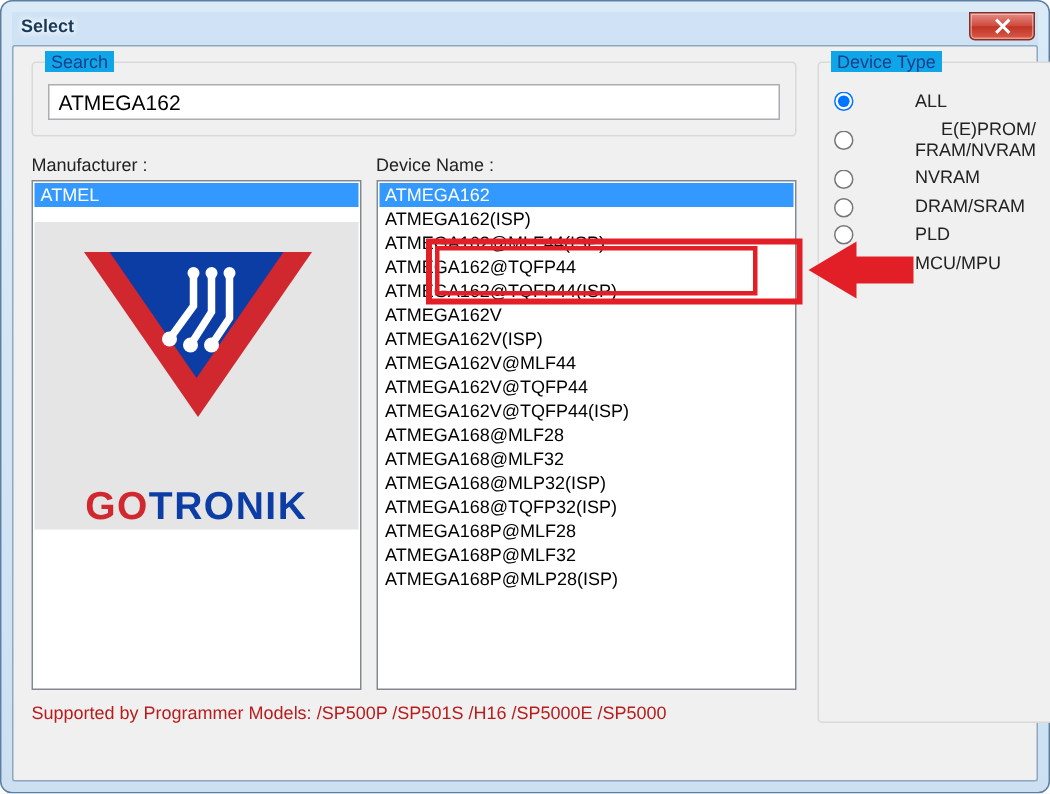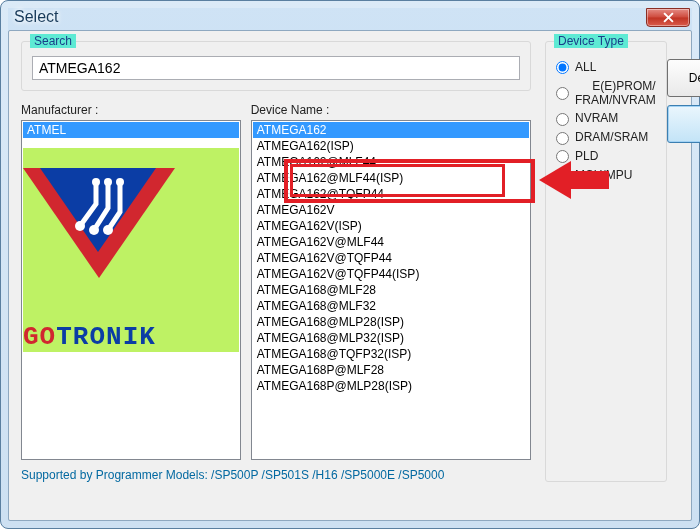--- a/index.html
+++ b/index.html
@@ -11,40 +11,40 @@
     position:relative; width:700px; height:529px;
     background:linear-gradient(#cfe3f5,#bcd6ee);
     border:1px solid #5a7fa0; border-radius:8px;
     box-shadow:inset 0 0 0 7px rgba(255,255,255,.25);
     padding:7px;
   }
   .titlebar {
     display:flex; align-items:center; justify-content:space-between;
     height:22px; padding:0 2px 4px 6px;
   }
-  .titlebar .title { color:#183a5a; font-size:16px; text-shadow:0 0 6px #fff,0 0 4px #fff; }
+  .titlebar .title { color:#183a5a; font-size:12px; text-shadow:0 0 6px #fff,0 0 4px #fff;font-weight:bold; }
   .close-btn {
     width:44px; height:19px; border-radius:0 0 4px 4px;
     background:linear-gradient(#e48b84,#cf4b3e 48%,#c03324 52%,#da5b4b);
     border:1px solid #8a2e24; box-shadow:0 0 0 1px rgba(255,255,255,.4) inset;
     display:flex; align-items:center; justify-content:center; color:#fff;
   }
   .close-btn svg { width:11px; height:11px; }
 
   .client {
     position:relative; background:#f0f0f0; border:1px solid #8ea8c0;
     width:100%; height:calc(100% - 22px); border-radius:2px; padding:10px 12px 4px;
   }
 
   .groupbox {
     border:1px solid #d9d9d9; border-radius:3px; position:relative;
     background:#f0f0f0;
   }
   .groupbox > .legend {
-    position:absolute; top:-8px; left:8px; background:#5eead4;
+    position:absolute; top:-8px; left:8px; background:#0ea5e9;
     padding:0 4px; color:#1a3e88; font-size:12px;
   }
 
   .search-group { padding:14px 10px 10px; }
   .search-input {
     width:100%; height:24px; padding:2px 6px; font-size:14px;
     border:1px solid #abadb3; background:#fff; outline:none;
   }
 
   .col-left { width:510px; }
@@ -66,24 +66,23 @@
   .listbox .item {
     padding:1px 4px; font-size:12px; white-space:nowrap; overflow:hidden;
   }
   .listbox .item.selected { background:#3399ff; color:#fff; }
 
   
   .mfr-wrap .listbox .item.selected { display:block; }
 
   
   .logo-holder {
-    margin-top:10px; background:#bef264; display:flex; flex-direction:column;
-    justify-content:center; user-select:none;
+    margin-top:10px; background:#e5e5e5; display:flex; flex-direction:column;
+    align-items:center; justify-content:center; user-select:none;
     padding-top:20px;
-    font-family:Liberation Mono, monospace;
   }
   .logo-emblem { position:relative; width:150px; height:150px; }
   .triangle {
     width:0; height:0; margin:0 auto;
     border-left:76px solid transparent;
     border-right:76px solid transparent;
     border-top:110px solid #d1272f;
   }
   .tri-inner {
     position:absolute; top:0; left:50%; transform:translateX(-50%);
@@ -94,21 +93,21 @@
   }
   .pcb-stroke { position:absolute; top:8px; left:50%; transform:translateX(-50%); }
   .logo-text { font-size:26px; font-weight:bold; letter-spacing:1px; margin-top:4px; }
   .logo-text .go { color:#d1272f; }
   .logo-text .tr { color:#0b3da5; }
 
   
   .dtype-group { padding:14px 10px 10px; }
   .radio-row { display:flex; align-items:center; gap:6px; margin:5px 0; color:#222; }
   .radio-row input { margin:0; }
-  .radio-row label { line-height:1.15; }
+  .radio-row label { line-height:1.15;margin-left:35px; }
   .two-line { line-height:1.1;text-align:right; }
 
   .btn {
     width:88px; height:38px; margin:4px auto; display:block;
     border:1px solid #707070; border-radius:3px;
     background:linear-gradient(#fdfdfd,#e9e9e9); font-size:12px;
     cursor:pointer;
   }
   .btn.default {
     border-color:#3c7fb1;
@@ -121,21 +120,21 @@
   .atmel-logo {
     margin-top:20px; font-family: Georgia, 'Times New Roman', serif;
     font-size:28px; font-weight:bold; letter-spacing:-1px; font-style:italic;
     text-align:center; color:#000; transform:scaleX(1.05);
   }
   .atmel-logo .bar {
     display:block; height:3px; background:#000; margin-top:-4px; width:102px; margin-left:auto; margin-right:auto;
   }
 
   .bottom-line {
-    margin-top:8px; color:#0369a1; font-size:12px;
+    margin-top:8px; color:#b91c1c; font-size:12px;
   }
 
   
   .annot-box {
     position:absolute; border:4px solid #e21f26; pointer-events:none;
   }
   .annot-outer { top:128px; left:275px; width:251px; height:44px; }
   .annot-inner { top:133px; left:281px; width:215px; height:33px; border-width:3px; }
   .annot-arrow {
     position:absolute; top:130px; left:530px; width:70px; height:38px; pointer-events:none;
@@ -210,34 +209,34 @@
                 </div>
               </div>
             </div>
           </div>
 
           <div class="dev-wrap">
             <div class="list-label">Device Name :</div>
             <div class="listbox" id="dev-list">
                 <div class="item selected">ATMEGA162</div>
                 <div class="item">ATMEGA162(ISP)</div>
-                <div class="item">ATMEGA162@MLF44</div>
                 <div class="item">ATMEGA162@MLF44(ISP)</div>
                 <div class="item">ATMEGA162@TQFP44</div>
+                <div class="item">ATMEGA162@TQFP44(ISP)</div>
                 <div class="item">ATMEGA162V</div>
                 <div class="item">ATMEGA162V(ISP)</div>
                 <div class="item">ATMEGA162V@MLF44</div>
                 <div class="item">ATMEGA162V@TQFP44</div>
                 <div class="item">ATMEGA162V@TQFP44(ISP)</div>
                 <div class="item">ATMEGA168@MLF28</div>
                 <div class="item">ATMEGA168@MLF32</div>
-                <div class="item">ATMEGA168@MLP28(ISP)</div>
                 <div class="item">ATMEGA168@MLP32(ISP)</div>
                 <div class="item">ATMEGA168@TQFP32(ISP)</div>
                 <div class="item">ATMEGA168P@MLF28</div>
+                <div class="item">ATMEGA168P@MLF32</div>
                 <div class="item">ATMEGA168P@MLP28(ISP)</div>
               </div>
           </div>
         </div>
 
         <div class="bottom-line">Supported by Programmer Models: /SP500P /SP501S /H16 /SP5000E /SP5000</div>
       </div>
 
       <div class="col-right">
         <div class="groupbox dtype-group" id="dtype-group">

